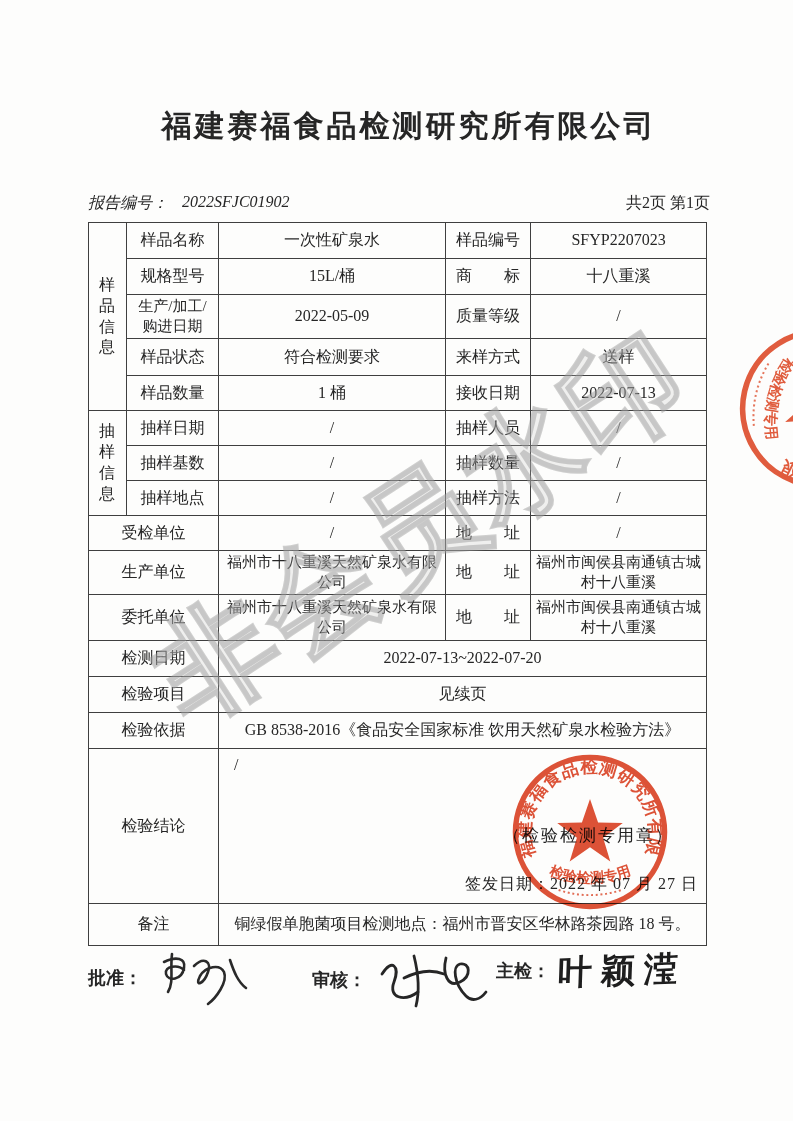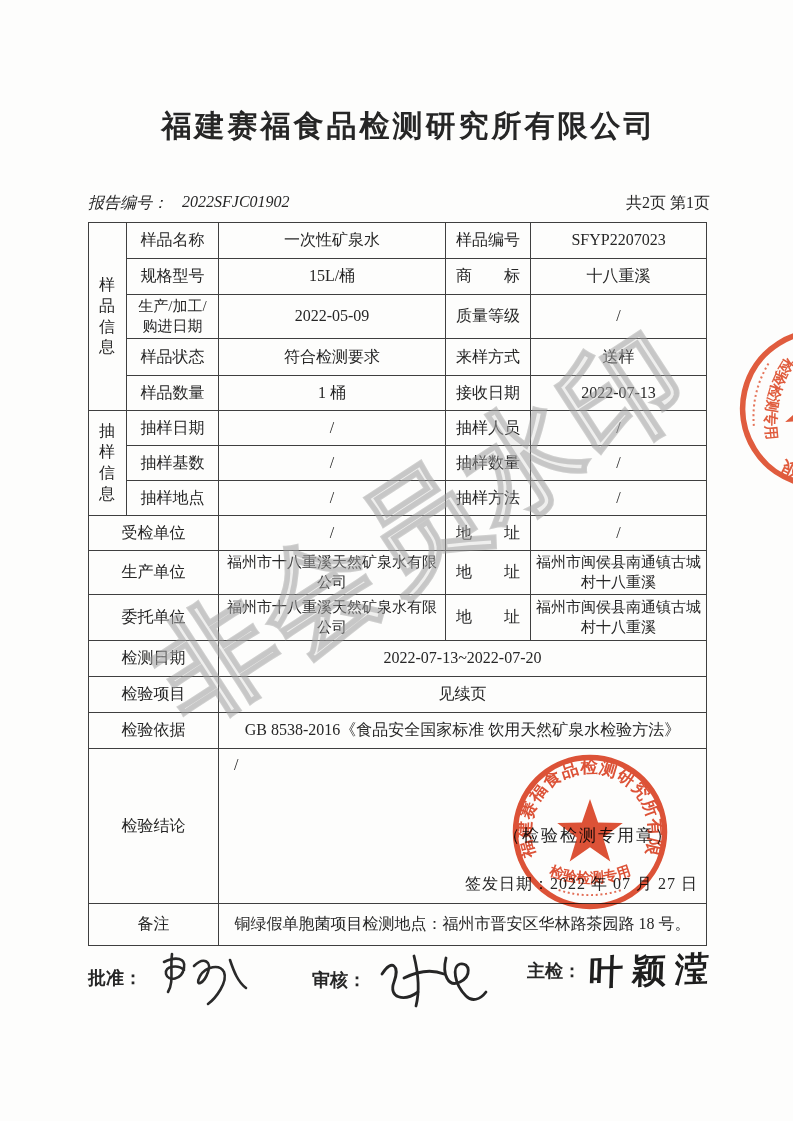--- a/index.html
+++ b/index.html
@@ -66,21 +66,21 @@
     position:absolute;left:168px;top:612px;z-index:8;
     font-size:118px;font-weight:700;letter-spacing:3px;white-space:nowrap;
     transform:rotate(-33deg);transform-origin:0 50%;
     color:rgba(190,190,190,.22);
     -webkit-text-stroke:2px rgba(150,150,150,.45);
     pointer-events:none;
   }
   
   .sig{position:absolute;top:948px;display:flex;align-items:center;gap:8px;}
   .sig-label{font-size:18px;font-weight:600;}
-  .sig1{left:88px;} .sig2{left:312px;} .sig3{left:527px;}
+  .sig1{left:88px;} .sig2{left:312px;} .sig3{left:496px;}
   .hand-name{
     font-size:34px;font-weight:600;letter-spacing:9px;
     transform:rotate(-2deg) skewX(-4deg);color:#1e1e1e;
   }
   .scribble{display:block;}
 </style>
 </head>
 <body>
 
 <div class="page">

